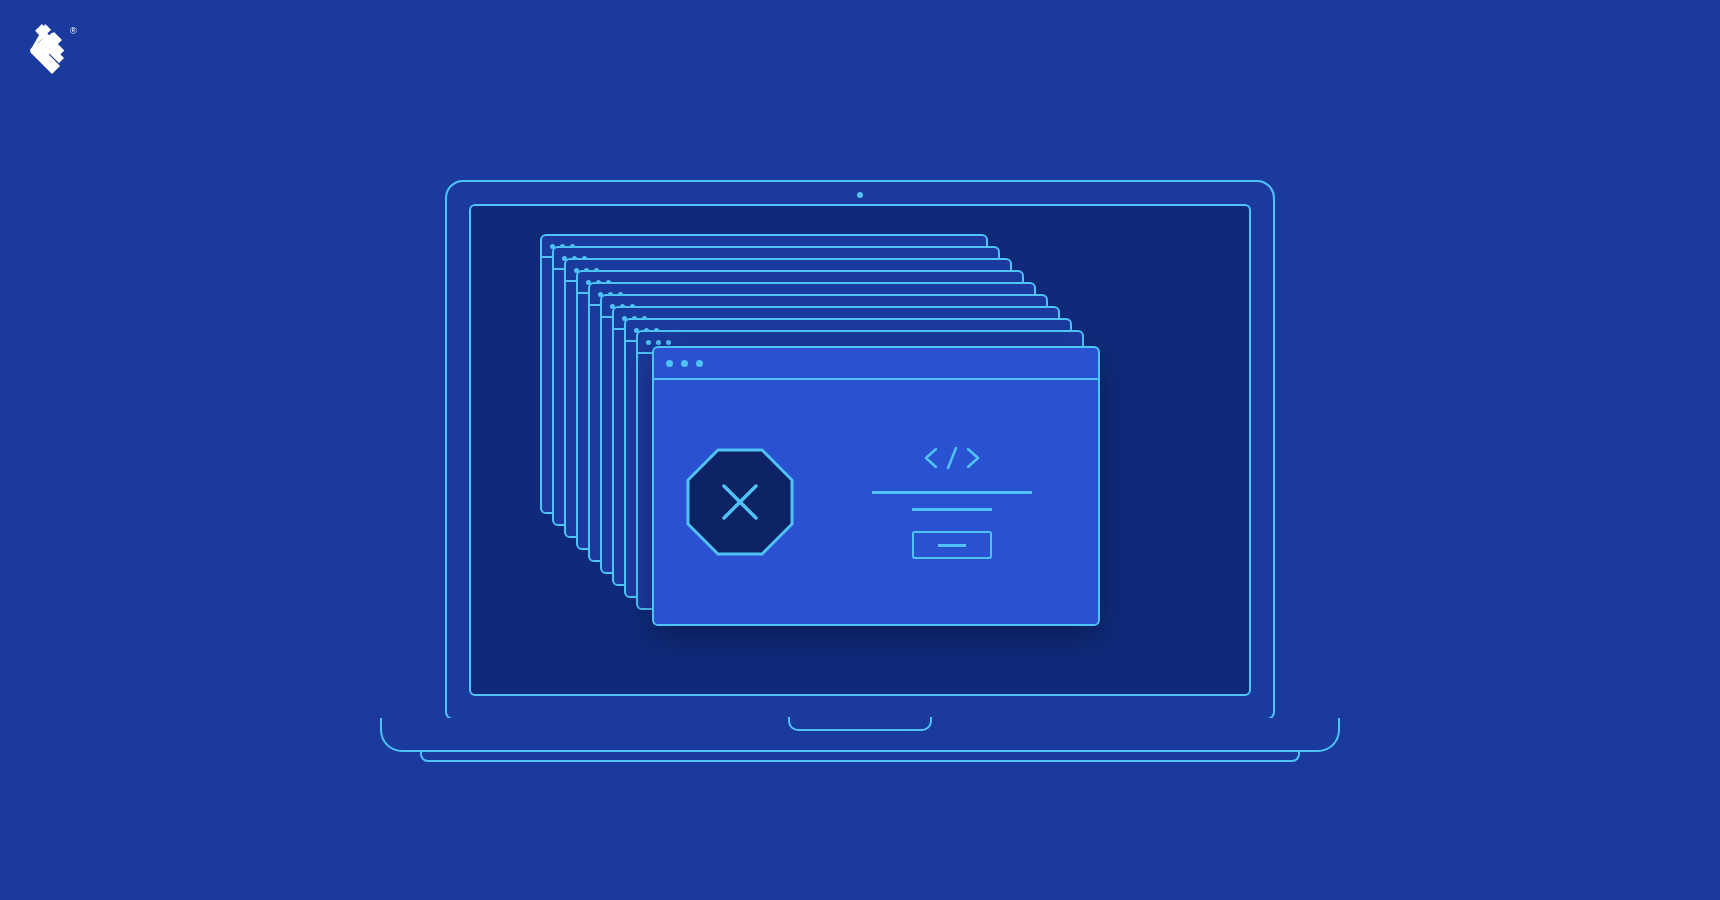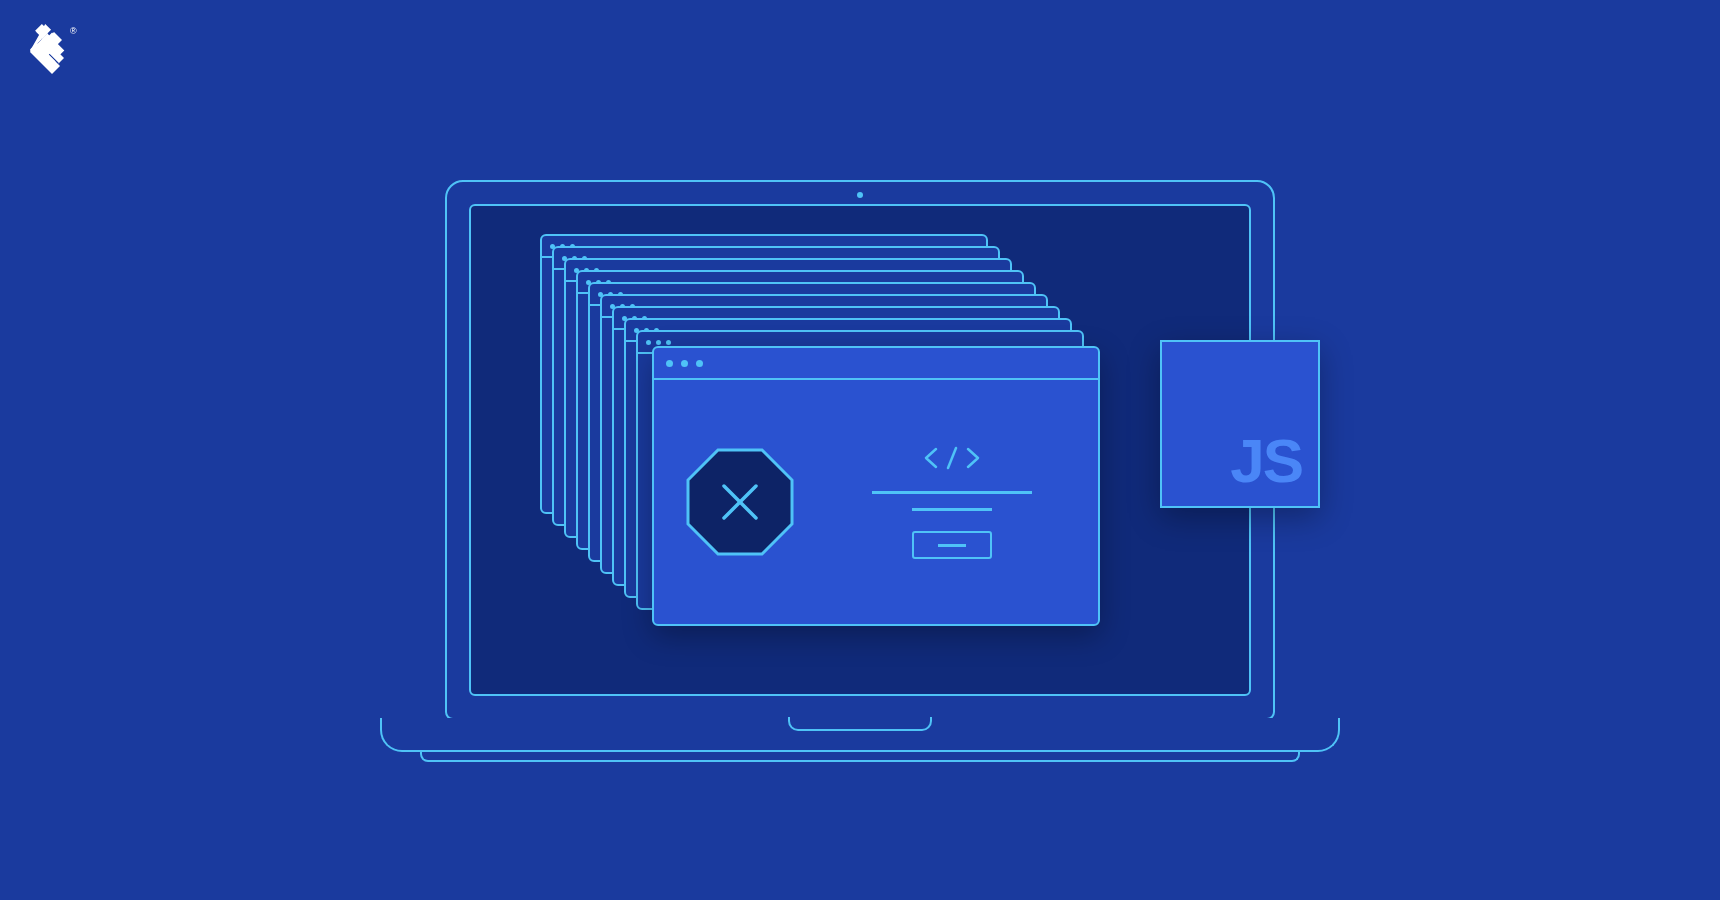--- a/index.html
+++ b/index.html
@@ -332,20 +332,17 @@
           <div class="line-long"></div>
           <div class="line-short"></div>
           <div class="btn-box">
             <div class="dash"></div>
           </div>
         </div>
       </div>
     </div>
   </div>
 
-  <div class="js-badge">
-    <span class="js-text">JS</span>
-  </div>
 
   <div class="laptop-base"></div>
   <div class="laptop-foot"></div>
 
 </div>
 
 </body></html>

